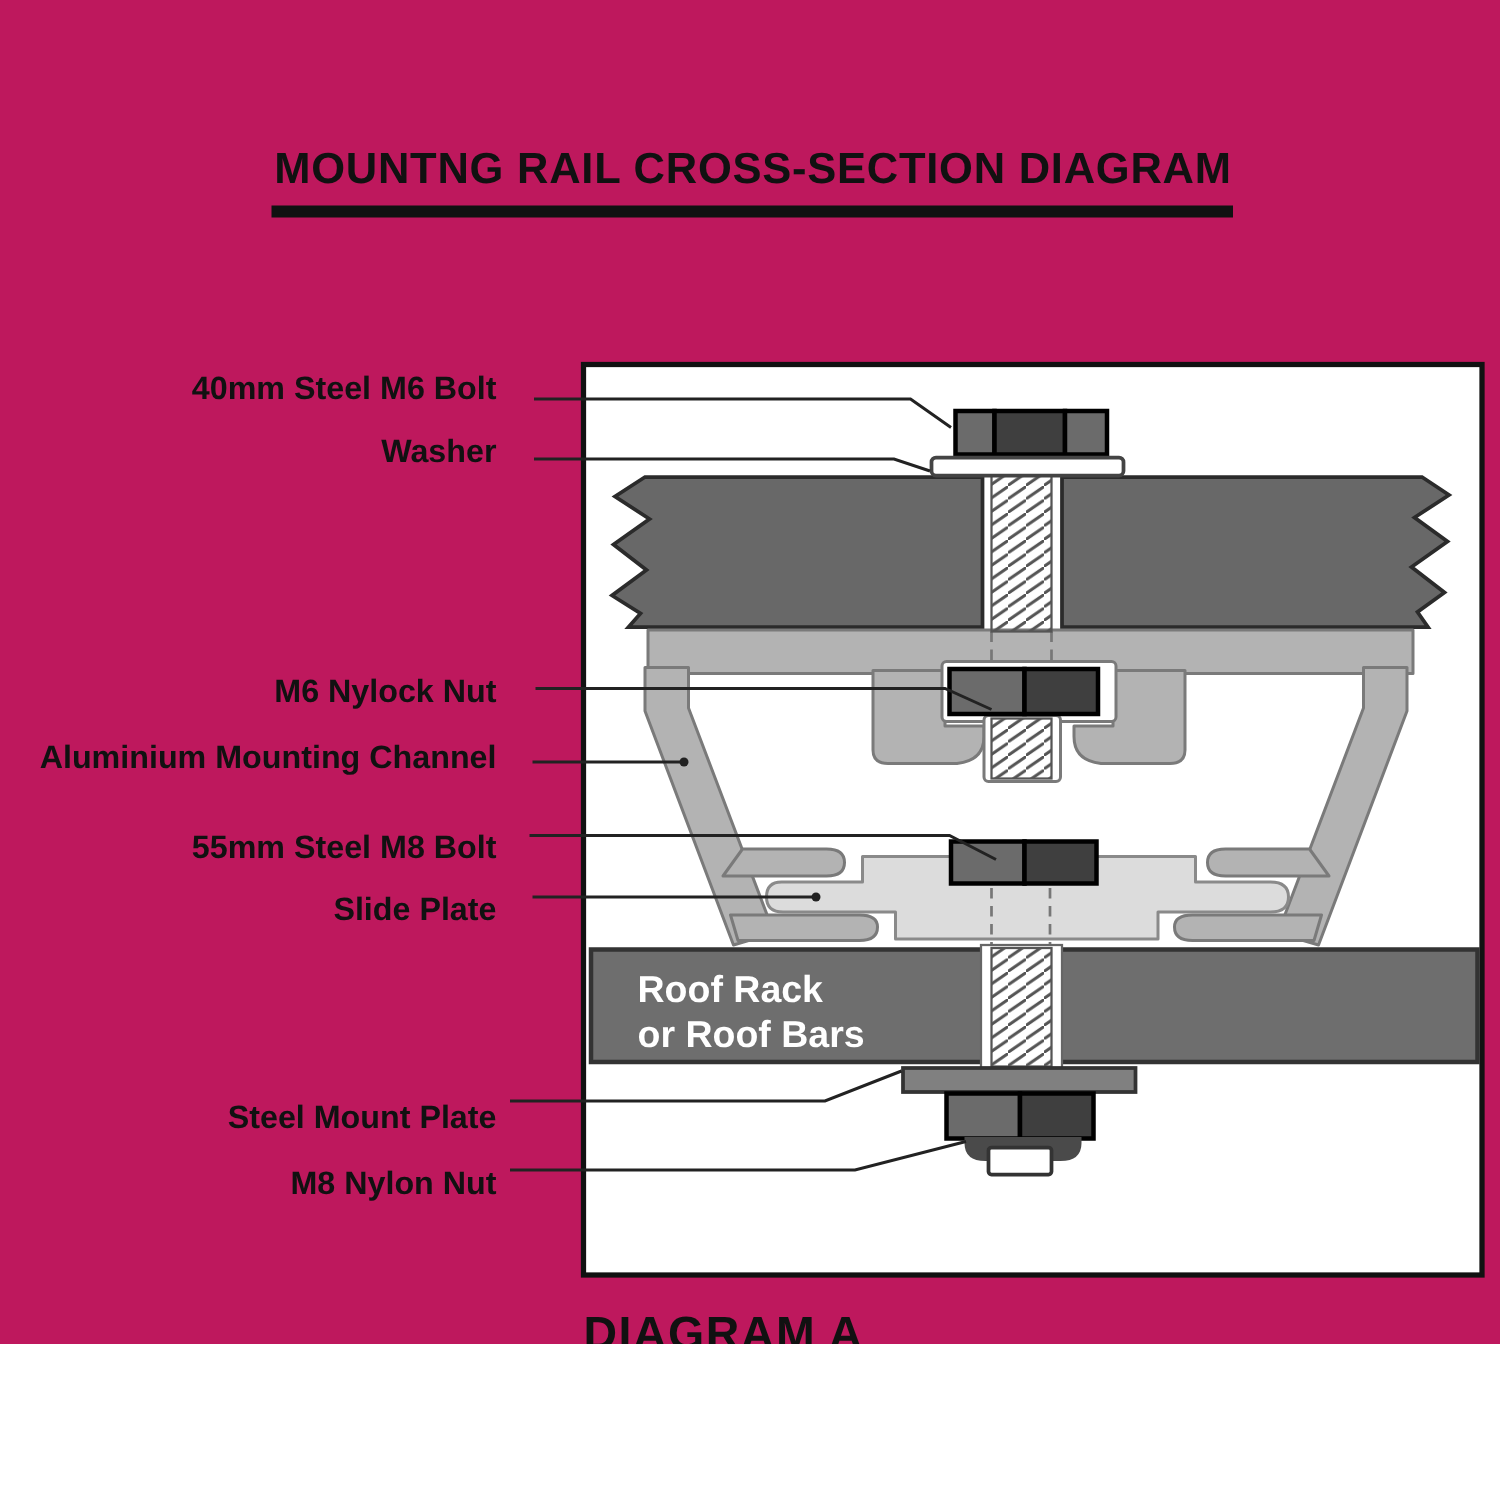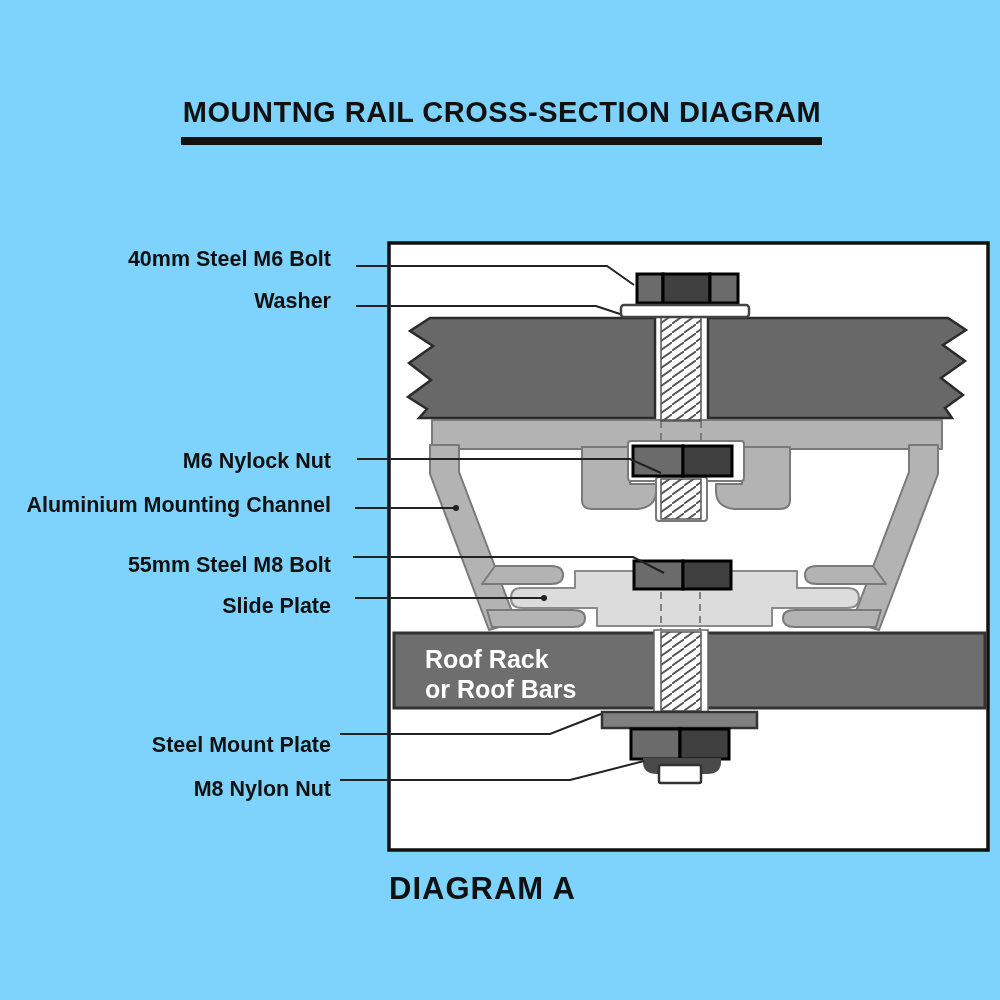--- a/index.html
+++ b/index.html
@@ -1,16 +1,16 @@
 <!DOCTYPE html>
 <html><head>
 <meta charset="utf-8">
 <style>
   html,body{margin:0;padding:0;background:#ffffff;}
-  .page{position:relative;width:1000px;height:1000px;background:#7dd3fc;overflow:hidden;
+  .page{position:relative;width:1000px;height:896px;background:#be185d;overflow:hidden;
         font-family:"Liberation Sans", sans-serif;}
   svg{display:block;}
   text{font-family:"Liberation Sans", sans-serif;}
   .title-text{font-size:29px;font-weight:bold;fill:#111;letter-spacing:.5px;}
   .part-label{font-size:21.5px;font-weight:bold;fill:#111;}
   .caption-text{font-size:31px;font-weight:bold;fill:#111;letter-spacing:1px;}
   .rack-text{font-size:25px;font-weight:bold;fill:#ffffff;}
   .leader{stroke:#222;stroke-width:2;fill:none;}
 </style>
 </head>

